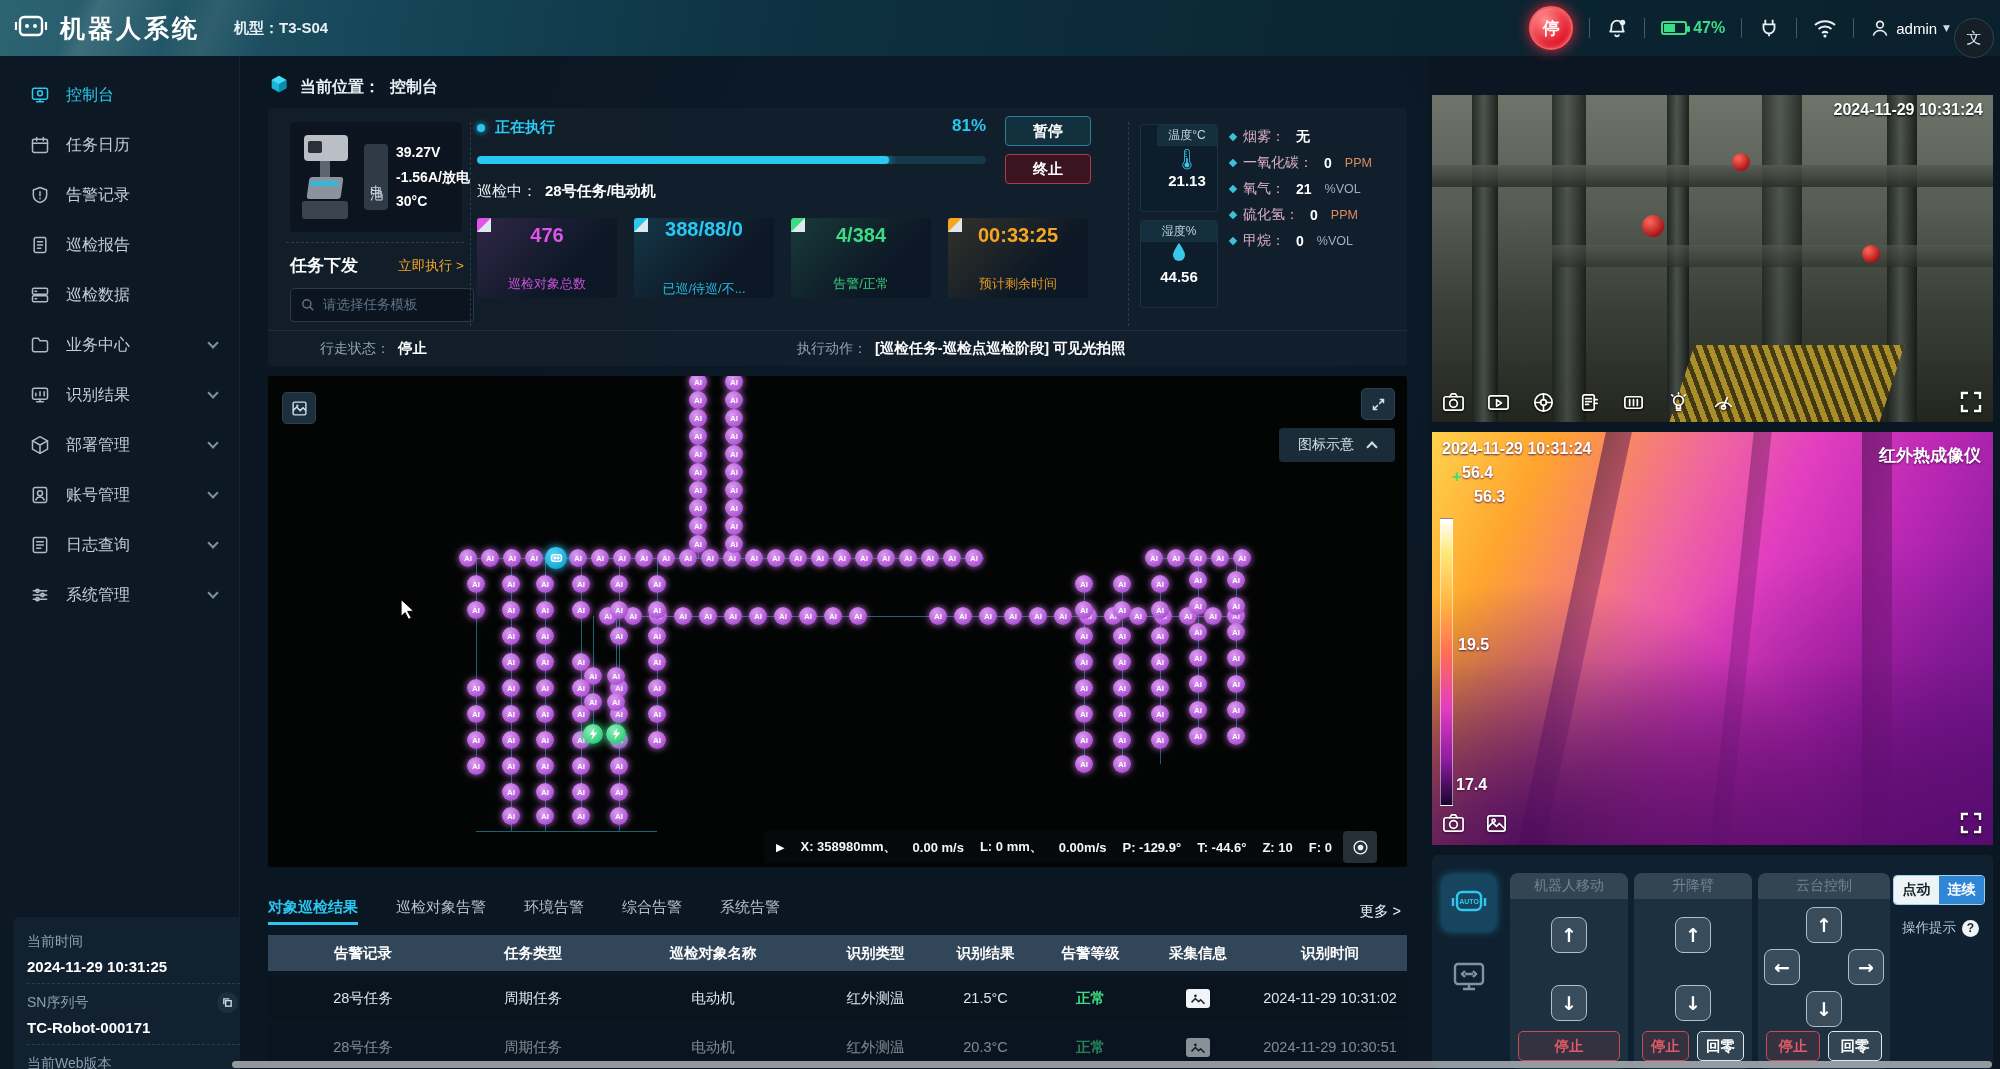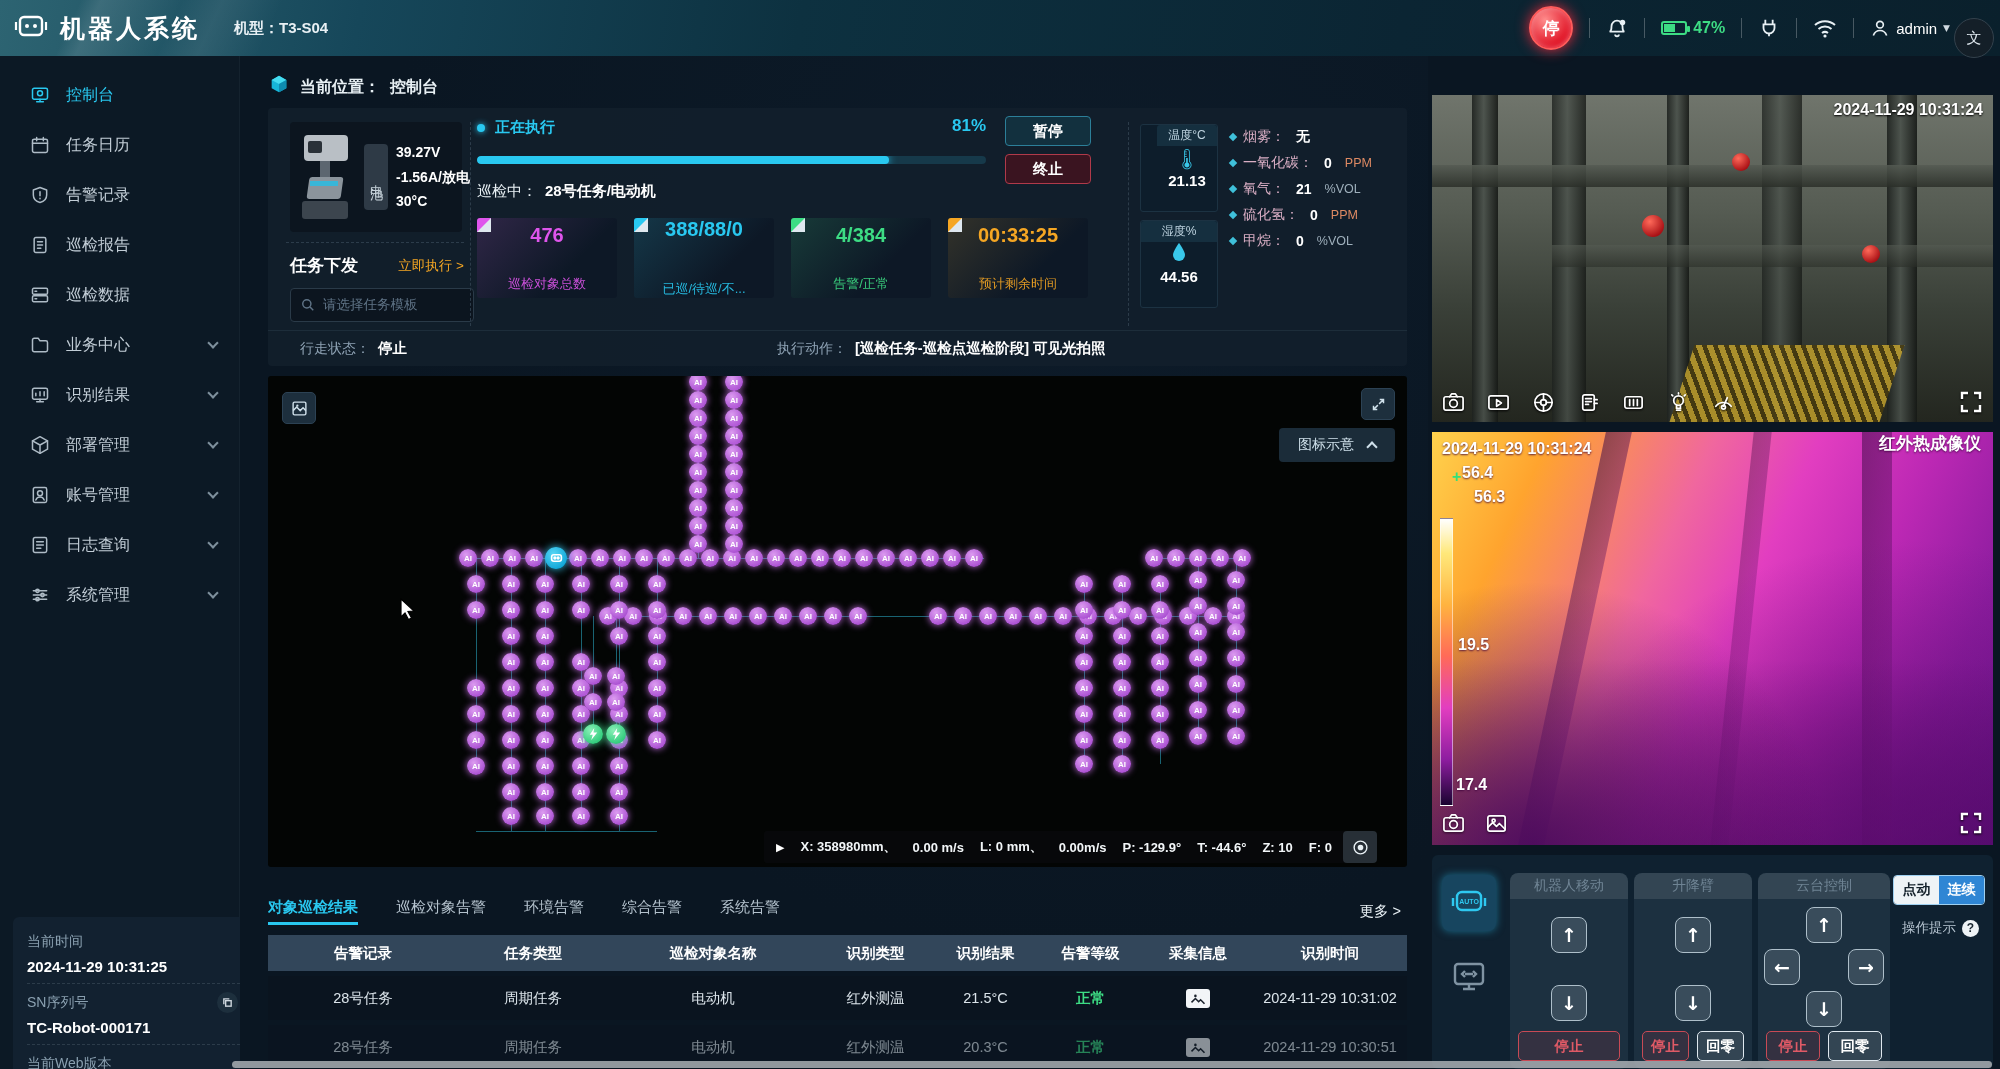--- a/index.html
+++ b/index.html
@@ -95,21 +95,21 @@
   .sensors{position:absolute;left:962px;top:16px;width:172px;}
   .sensor-row{display:flex;align-items:center;gap:7px;height:26px;font-size:14px;}
   .diam{width:6px;height:6px;background:#3fc0da;transform:rotate(45deg);flex:none;}
   .s-label{color:#d9aec4;}
   .s-val{color:#fff;font-weight:bold;margin-left:4px;}
   .s-unit{font-size:12.5px;margin-left:6px;color:#9fb0bc;}
   .s-unit.ppm{color:#df8a63;}
   
   .walk-row{position:absolute;left:0;right:0;top:222px;height:36px;border-top:1px solid #1d2d3a;display:flex;align-items:center;font-size:14px;color:#8fa3b5;}
   .walk-row b{color:#fff;margin-left:8px;font-size:14.5px;}
-  .walk-item1{margin-left:32px;}
+  .walk-item1{margin-left:52px;}
   .walk-item2{margin-left:370px;}
   
   .map-panel{position:absolute;left:28px;top:320px;width:1139px;height:491px;background:#030504;border-radius:3px;overflow:hidden;}
   .map-btn{position:absolute;width:34px;height:32px;background:#1d2f3d;border:1px solid #2c4254;border-radius:5px;
     display:flex;align-items:center;justify-content:center;color:#cfe0ea;cursor:pointer;z-index:5;}
   .legend-btn{position:absolute;right:12px;top:52px;width:116px;height:34px;background:#1d2f3dee;border-radius:4px;z-index:5;
     display:flex;align-items:center;justify-content:center;gap:14px;color:#cfe0ea;font-size:14px;cursor:pointer;}
   .chev-up{width:8px;height:8px;border-left:2px solid #cfe0ea;border-top:2px solid #cfe0ea;transform:rotate(45deg);margin-top:4px;}
   .map-edge{position:absolute;background:#2596ad;opacity:.65;z-index:1;}
   .map-node{position:absolute;width:18px;height:18px;border-radius:50%;z-index:2;cursor:pointer;
@@ -149,21 +149,21 @@
   .cam-tools .ci{width:23px;height:23px;cursor:pointer;filter:drop-shadow(0 1px 1px #000);}
   .fs-btn{position:absolute;right:10px;bottom:8px;width:24px;height:24px;color:#fff;cursor:pointer;z-index:3;filter:drop-shadow(0 1px 1px #000);}
   .thermal{position:absolute;left:4px;top:376px;width:561px;height:413px;overflow:hidden;background:
     linear-gradient(115deg,#ffd24d 0%,#ffa42e 16%,#f0679e 38%,#e23ec0 52%,#bc28b4 68%,#8e1da0 84%,#6e1590 100%);}
   .thermal::after{content:"";position:absolute;inset:0;background:
     radial-gradient(ellipse at 18% 100%,rgba(70,8,90,.85) 0%,transparent 45%),
     radial-gradient(ellipse at 85% 90%,rgba(90,10,110,.6) 0%,transparent 50%),
     linear-gradient(180deg,transparent 55%,rgba(60,5,80,.55) 100%);}
   .tbar{position:absolute;width:26px;top:0;bottom:0;background:linear-gradient(100deg,rgba(60,10,70,.55),rgba(150,30,150,.25));}
   .th-ts{position:absolute;left:10px;top:8px;color:#fff;font-size:16px;font-weight:bold;z-index:3;text-shadow:0 1px 2px rgba(60,0,60,.8);}
-  .th-title{position:absolute;right:12px;top:0;color:#fff;font-size:17px;font-weight:bold;z-index:3;text-shadow:0 1px 2px rgba(60,0,60,.8);}
+  .th-title{position:absolute;right:12px;top:12px;color:#fff;font-size:17px;font-weight:bold;z-index:3;text-shadow:0 1px 2px rgba(60,0,60,.8);}
   .th-scale{position:absolute;left:8px;top:86px;width:13px;height:288px;z-index:3;border:1px solid rgba(255,255,255,.5);
     background:linear-gradient(180deg,#ffffff 0%,#ffe87a 12%,#ffb340 30%,#ff6a58 48%,#e23ec0 66%,#8e1da0 84%,#1a0430 100%);}
   .th-val{position:absolute;color:#fff;font-size:16px;font-weight:bold;z-index:3;text-shadow:0 1px 2px rgba(60,0,60,.8);}
   .th-cross{position:absolute;left:20px;top:36px;color:#35e07a;font-size:16px;font-weight:bold;z-index:3;}
   .th-tools{position:absolute;left:10px;bottom:10px;display:flex;gap:20px;z-index:3;color:#fff;}
   .th-tools .ci{width:23px;height:23px;cursor:pointer;filter:drop-shadow(0 1px 1px rgba(0,0,0,.6));}
   
   .controls{position:absolute;left:4px;top:799px;width:561px;height:214px;background:#0f2130;border-radius:6px;}
   .mode-col{position:absolute;left:8px;top:20px;width:58px;display:flex;flex-direction:column;gap:24px;align-items:center;}
   .mode-auto{width:54px;height:56px;border-radius:8px;background:#17455f;display:flex;align-items:center;justify-content:center;color:#2ec8f0;box-shadow:0 0 8px rgba(40,190,235,.5);cursor:pointer;}

